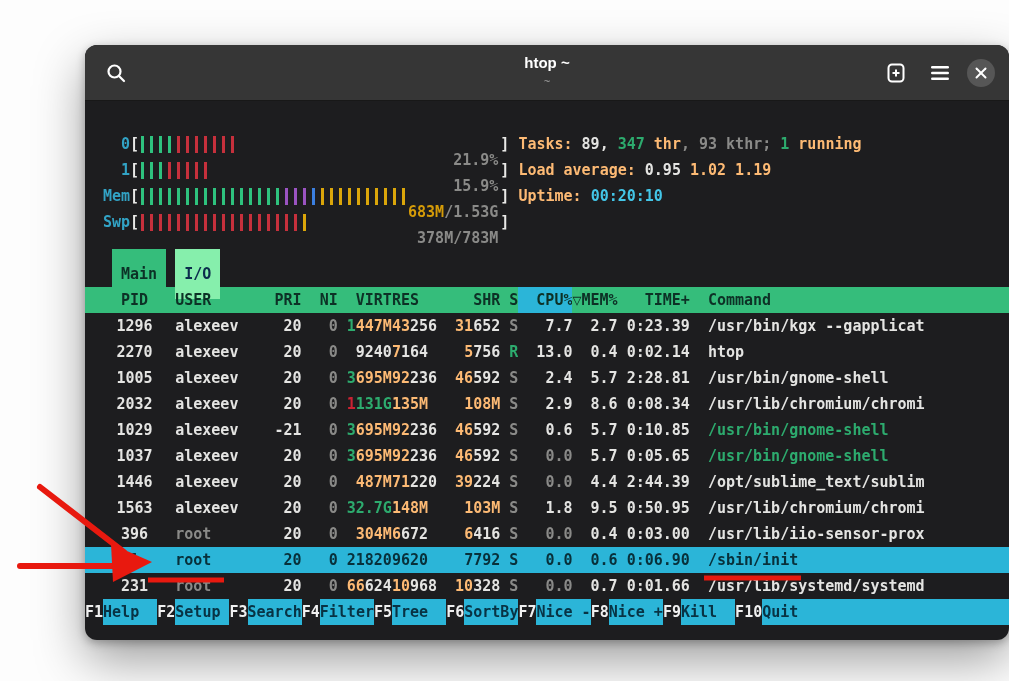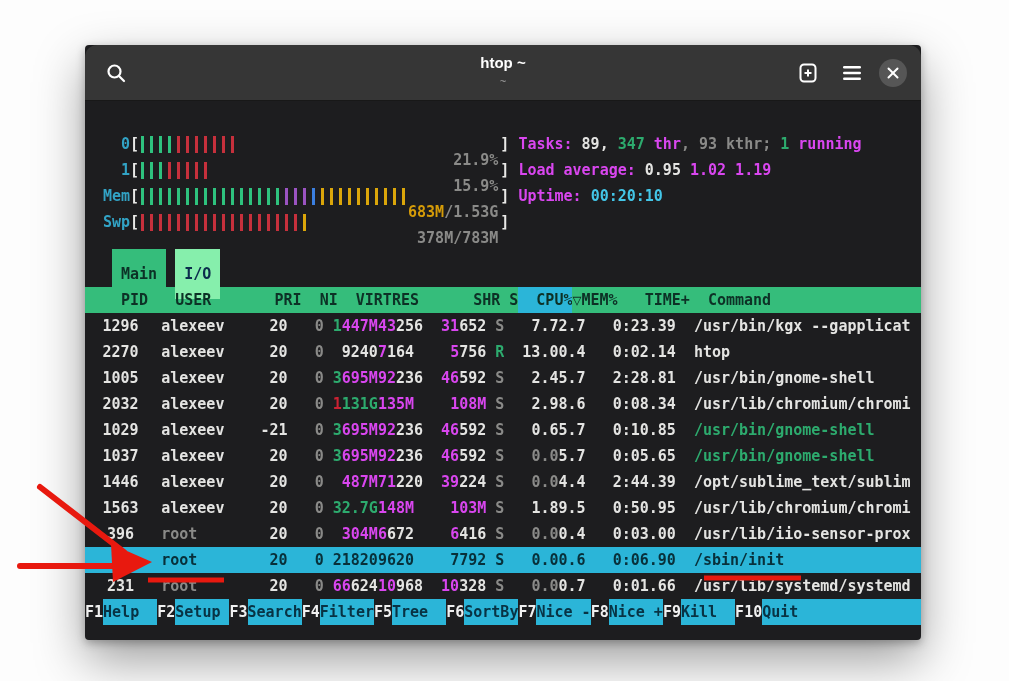--- a/index.html
+++ b/index.html
@@ -1,18 +1,18 @@
 <!DOCTYPE html>
 <html><head>
 <meta charset="utf-8">
 <style>
   html,body{margin:0;padding:0}
   body{width:1009px;height:681px;background:#fdfdfd;position:relative;overflow:hidden;
        font-family:"Liberation Sans",sans-serif}
-  .window{position:absolute;left:85px;top:45px;width:836px;height:595px;border-radius:4px;
+  .window{position:absolute;left:85px;top:45px;width:924px;height:595px;border-radius:12px;
           background:#1d1d1f;box-shadow:0 20px 50px rgba(0,0,0,.38),0 3px 10px rgba(0,0,0,.28)}
   
   .headerbar{height:56px;background:#363636;border-radius:12px 12px 0 0;display:flex;align-items:center;
              padding:0 14px;position:relative;box-shadow:inset 0 -1px 0 #181818}
   .icon-btn{width:34px;height:34px;display:flex;align-items:center;justify-content:center;border-radius:8px}
   .title-block{position:absolute;left:0;right:0;top:9px;text-align:center;pointer-events:none}
   .title{font-size:15px;font-weight:bold;color:#ffffff}
   .subtitle{font-size:11px;color:#a5a5a5;margin-top:4px}
   .hb-right{margin-left:auto;display:flex;align-items:center;gap:10px}
   .close-btn{width:28px;height:28px;border-radius:50%;background:#565656;display:flex;
@@ -25,43 +25,43 @@
   
   .mlabel{display:inline-block;width:3ch;text-align:right;color:#32a3c5}
   .brk{color:#e9e9e7}
   .barbox{position:relative;width:40ch;height:26px;display:flex;align-items:center}
   .bar{width:3px;height:17px;margin-left:2px;margin-right:4px;flex:none}
   .bgn{background:#2ec27e}.brd{background:#c6303c}.byl{background:#dba60a}
   .bpu{background:#9a53c1}.bbl{background:#3b7fe0}
   .mtext{position:absolute;right:2px;top:16px;line-height:26px}
   .minfo{margin-left:1ch}
   
-  .sw{color:#e4e4e2}.sgy{color:#8a8a88}.scy{color:#d946ef}.sbcy{color:#43c6e8}
+  .sw{color:#e4e4e2}.sgy{color:#8a8a88}.scy{color:#fdba74}.sbcy{color:#43c6e8}
   .sgn{color:#2dab6e}.srd{color:#cb2233}.syl{color:#d69c08}.sdk{color:#08303a}
   
   .tab{padding:12px 1ch;margin-left:1ch}
   .tab-active{background:#35bd7b;color:#0c3126}
   .tab-plain{background:#86efac;color:#0b2d4c}
   
   .hdr{background:#35bd7b;color:#0d3126}
   .c{display:block;white-space:pre;overflow:hidden;flex:none}
   .c0{width:7ch;text-align:center}
   .c1{width:10ch;margin-left:1ch;text-align:left}
   .c2{width:4ch;text-align:right}
   .c3{width:4ch;text-align:right}
   .c4{width:6ch;text-align:right}
   .c5{width:6ch;text-align:left}
   .c6{width:6ch;text-align:right}
   .c7{width:2ch;text-align:right}
   .c8{width:6ch;text-align:right}
-  .c9{width:5ch;text-align:left}
+  .c9{width:5ch;text-align:right}
   .c10{width:8ch;text-align:right}
   .c11{flex:1;margin-left:2ch;text-align:left}
   .sorted{background:#2bb5d8}
-  .prow{height:26px;display:flex;align-items:center;padding-left:4px;white-space:pre}
+  .prow{height:26px;display:flex;align-items:center;padding-left:18px;white-space:pre}
   .prow.hl{background:#2bb5d8}
   .prow.hl .sg{color:#08303a !important}
   
   .fnbar{display:flex;padding:0;height:26px;align-items:stretch}
   .fk{color:#f0f0f0;white-space:pre;line-height:26px}
   .fl{background:#2bb5d8;color:#083344;width:6ch;white-space:pre;overflow:hidden;line-height:26px}
   .fl.last{flex:1}
   
   .ann-svg{position:absolute;left:0;top:0;width:1009px;height:681px;pointer-events:none;z-index:20}
 </style>

